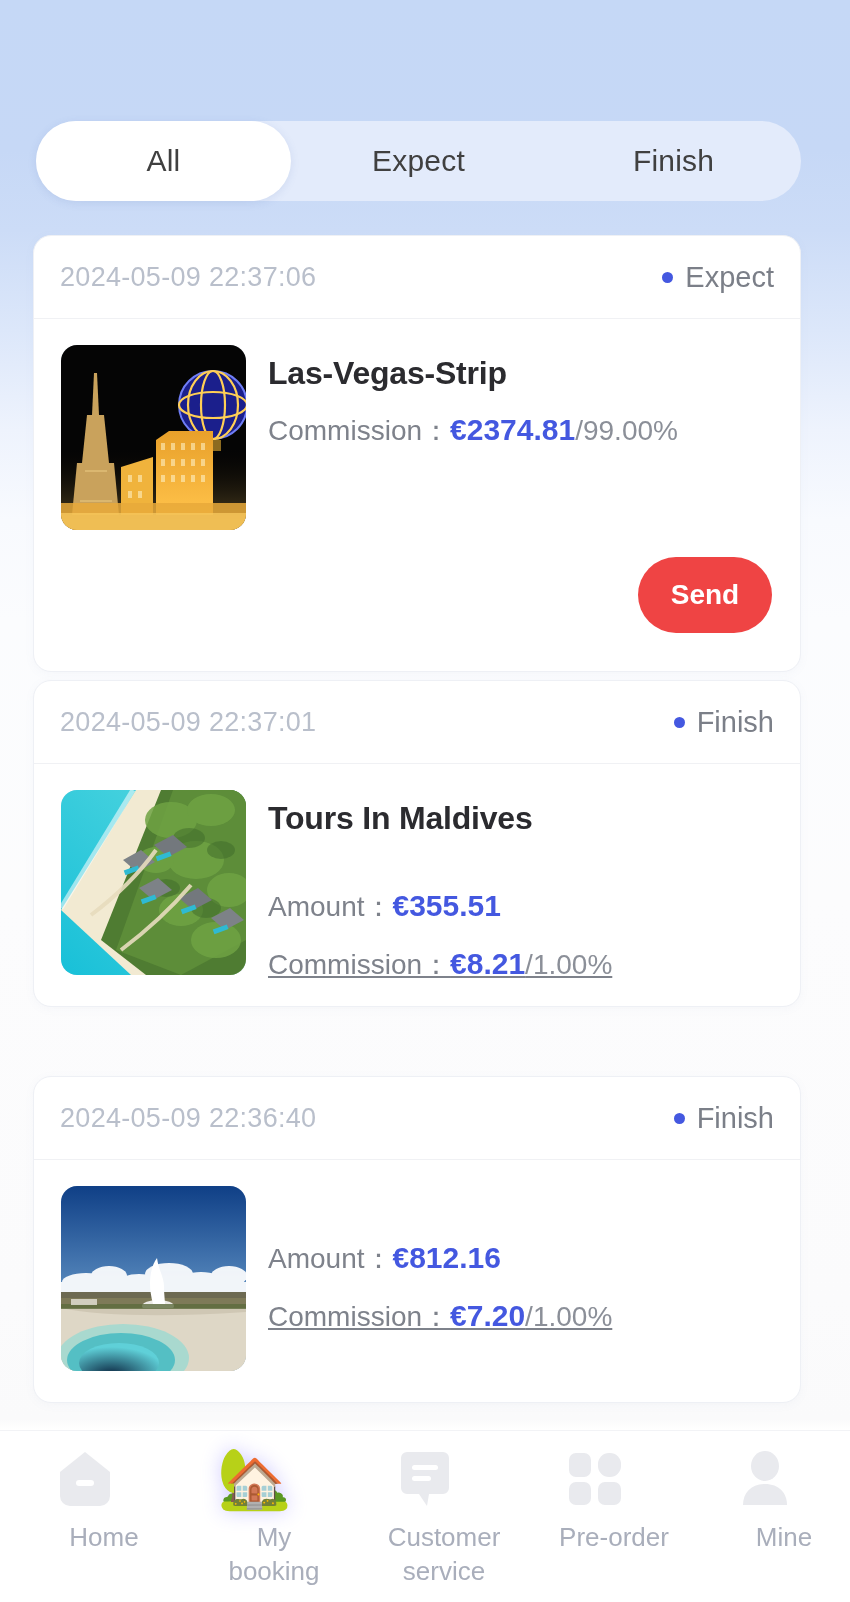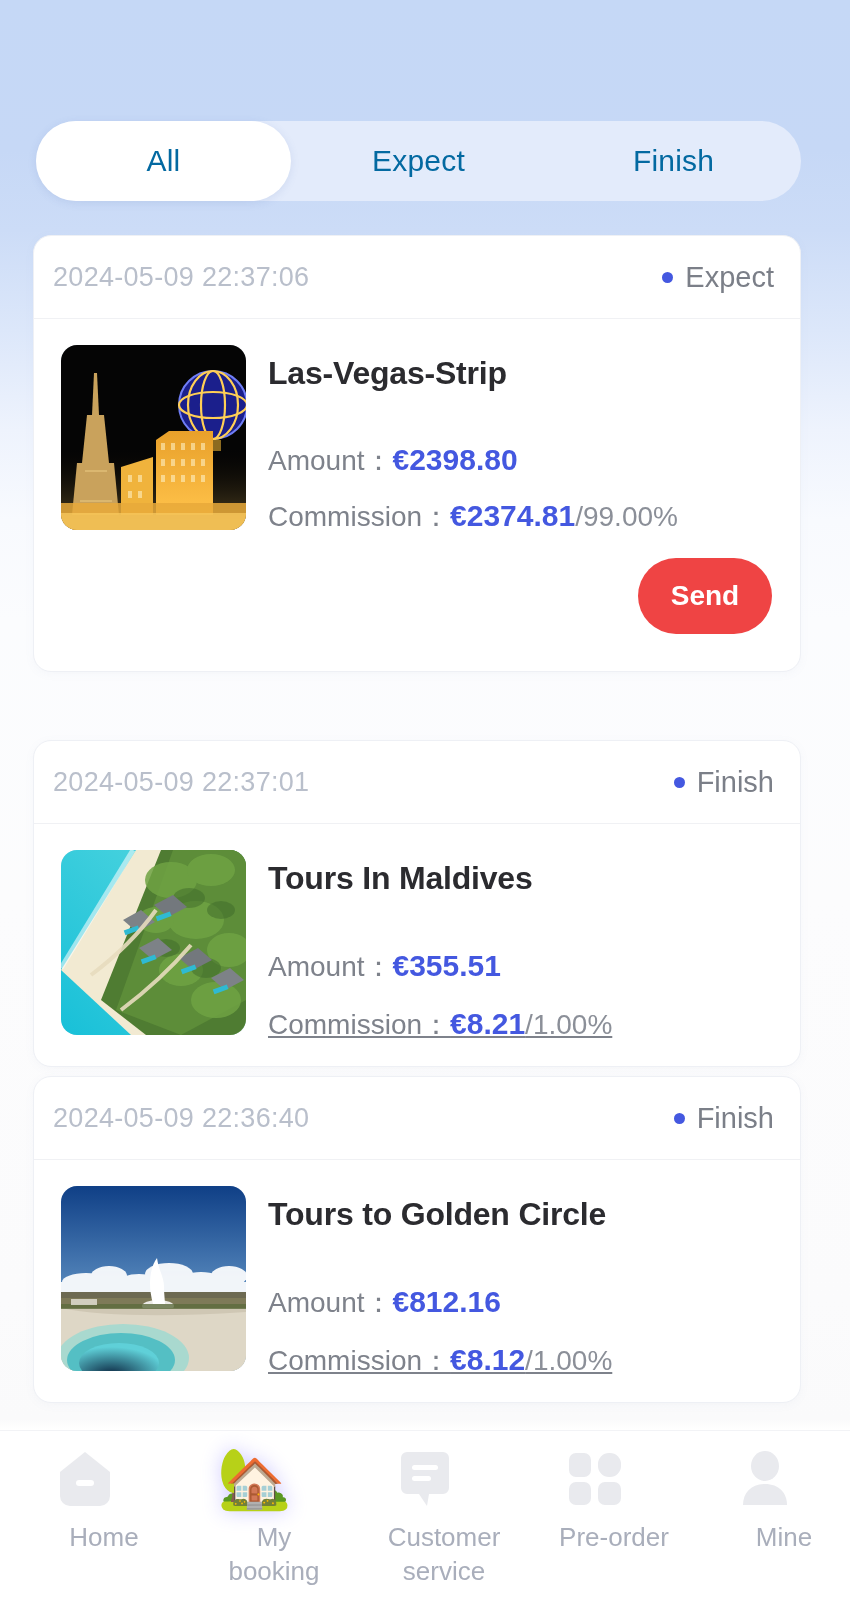--- a/index.html
+++ b/index.html
@@ -49,51 +49,51 @@
     display: flex;
     align-items: center;
   }
   .tab {
     flex: 1;
     height: 80px;
     display: flex;
     align-items: center;
     justify-content: center;
     font-size: 30px;
-    color: #0369a1;
+    color: #404040;
     letter-spacing: .2px;
     border-radius: 40px;
     cursor: pointer;
   }
   .tab.active {
     background: #ffffff;
     box-shadow: 0 2px 8px rgba(80,110,180,.13);
   }
 
   
   .card {
     position: absolute;
     left: 33px;
     width: 768px;
     background: #ffffff;
     border: 1px solid #eef0f5;
     border-radius: 18px;
     box-shadow: 0 2px 10px rgba(120,140,180,.05);
   }
   #card-0 { top: 235px;  height: 437px; }
-  #card-1 { top: 740px;  height: 327px; }
+  #card-1 { top: 680px;  height: 327px; }
   #card-2 { top: 1076px; height: 327px; }
 
   .card-head {
     position: relative;
     height: 83px;
     border-bottom: 1px solid #f0f1f4;
     display: flex;
     align-items: center;
-    padding: 0 26px 0 19px;
+    padding: 0 26px 0 26px;
   }
   .card-date {
     font-size: 27px;
     color: #b9bfcb;
     letter-spacing: .3px;
   }
   .card-status {
     margin-left: auto;
     display: flex;
     align-items: center;
@@ -302,23 +302,20 @@
               <rect x="77" y="130" width="4" height="7"></rect>
             <rect x="67" y="146" width="4" height="7"></rect>
               <rect x="77" y="146" width="4" height="7"></rect>
           </g>
           <rect y="158" width="185" height="27" fill="#e7a93a" opacity=".85"></rect>
           <rect y="168" width="185" height="17" fill="#f6c75d" opacity=".8"></rect>
         </svg>
       </div>
       <div class="card-info">
         <div class="card-title">Las-Vegas-Strip</div>
-        <div class="money-line amount-line">
-          <span>Amount：</span><span class="val">€2398.80</span>
-        </div>
         <div class="money-line commission-line">
           <span>Commission：</span><span class="val">€2374.81</span><span class="pct">/99.00%</span>
         </div>
       </div>
     </div>
     <div class="send-row">
       <button class="send-btn">Send</button>
     </div>
   </div>
 
@@ -440,26 +437,25 @@
           <ellipse cx="60" cy="174" rx="54" ry="27" fill="#54bfc4"></ellipse>
           <ellipse cx="58" cy="177" rx="40" ry="20" fill="url(#icPool)"></ellipse>
 
           <g fill="#5d6b3d" opacity=".8">
             <rect x="0" y="118" width="185" height="5"></rect>
           </g>
           <rect x="10" y="113" width="26" height="6" fill="#e6e3da" opacity=".8"></rect>
         </svg>
       </div>
       <div class="card-info">
-        <div class="card-title">Tours to Golden Circle</div>
         <div class="money-line amount-line">
           <span>Amount：</span><span class="val">€812.16</span>
         </div>
         <div class="money-line commission-line">
-          <span>Commission：</span><span class="val">€8.12</span><span class="pct">/1.00%</span>
+          <span>Commission：</span><span class="val">€7.20</span><span class="pct">/1.00%</span>
         </div>
       </div>
     </div>
   </div>
 
   <div class="bottom-nav">
 
     <div class="nav-item">
       <span class="nav-icon">
         <svg width="54" height="58" viewBox="0 0 54 58" xmlns="http://www.w3.org/2000/svg">

